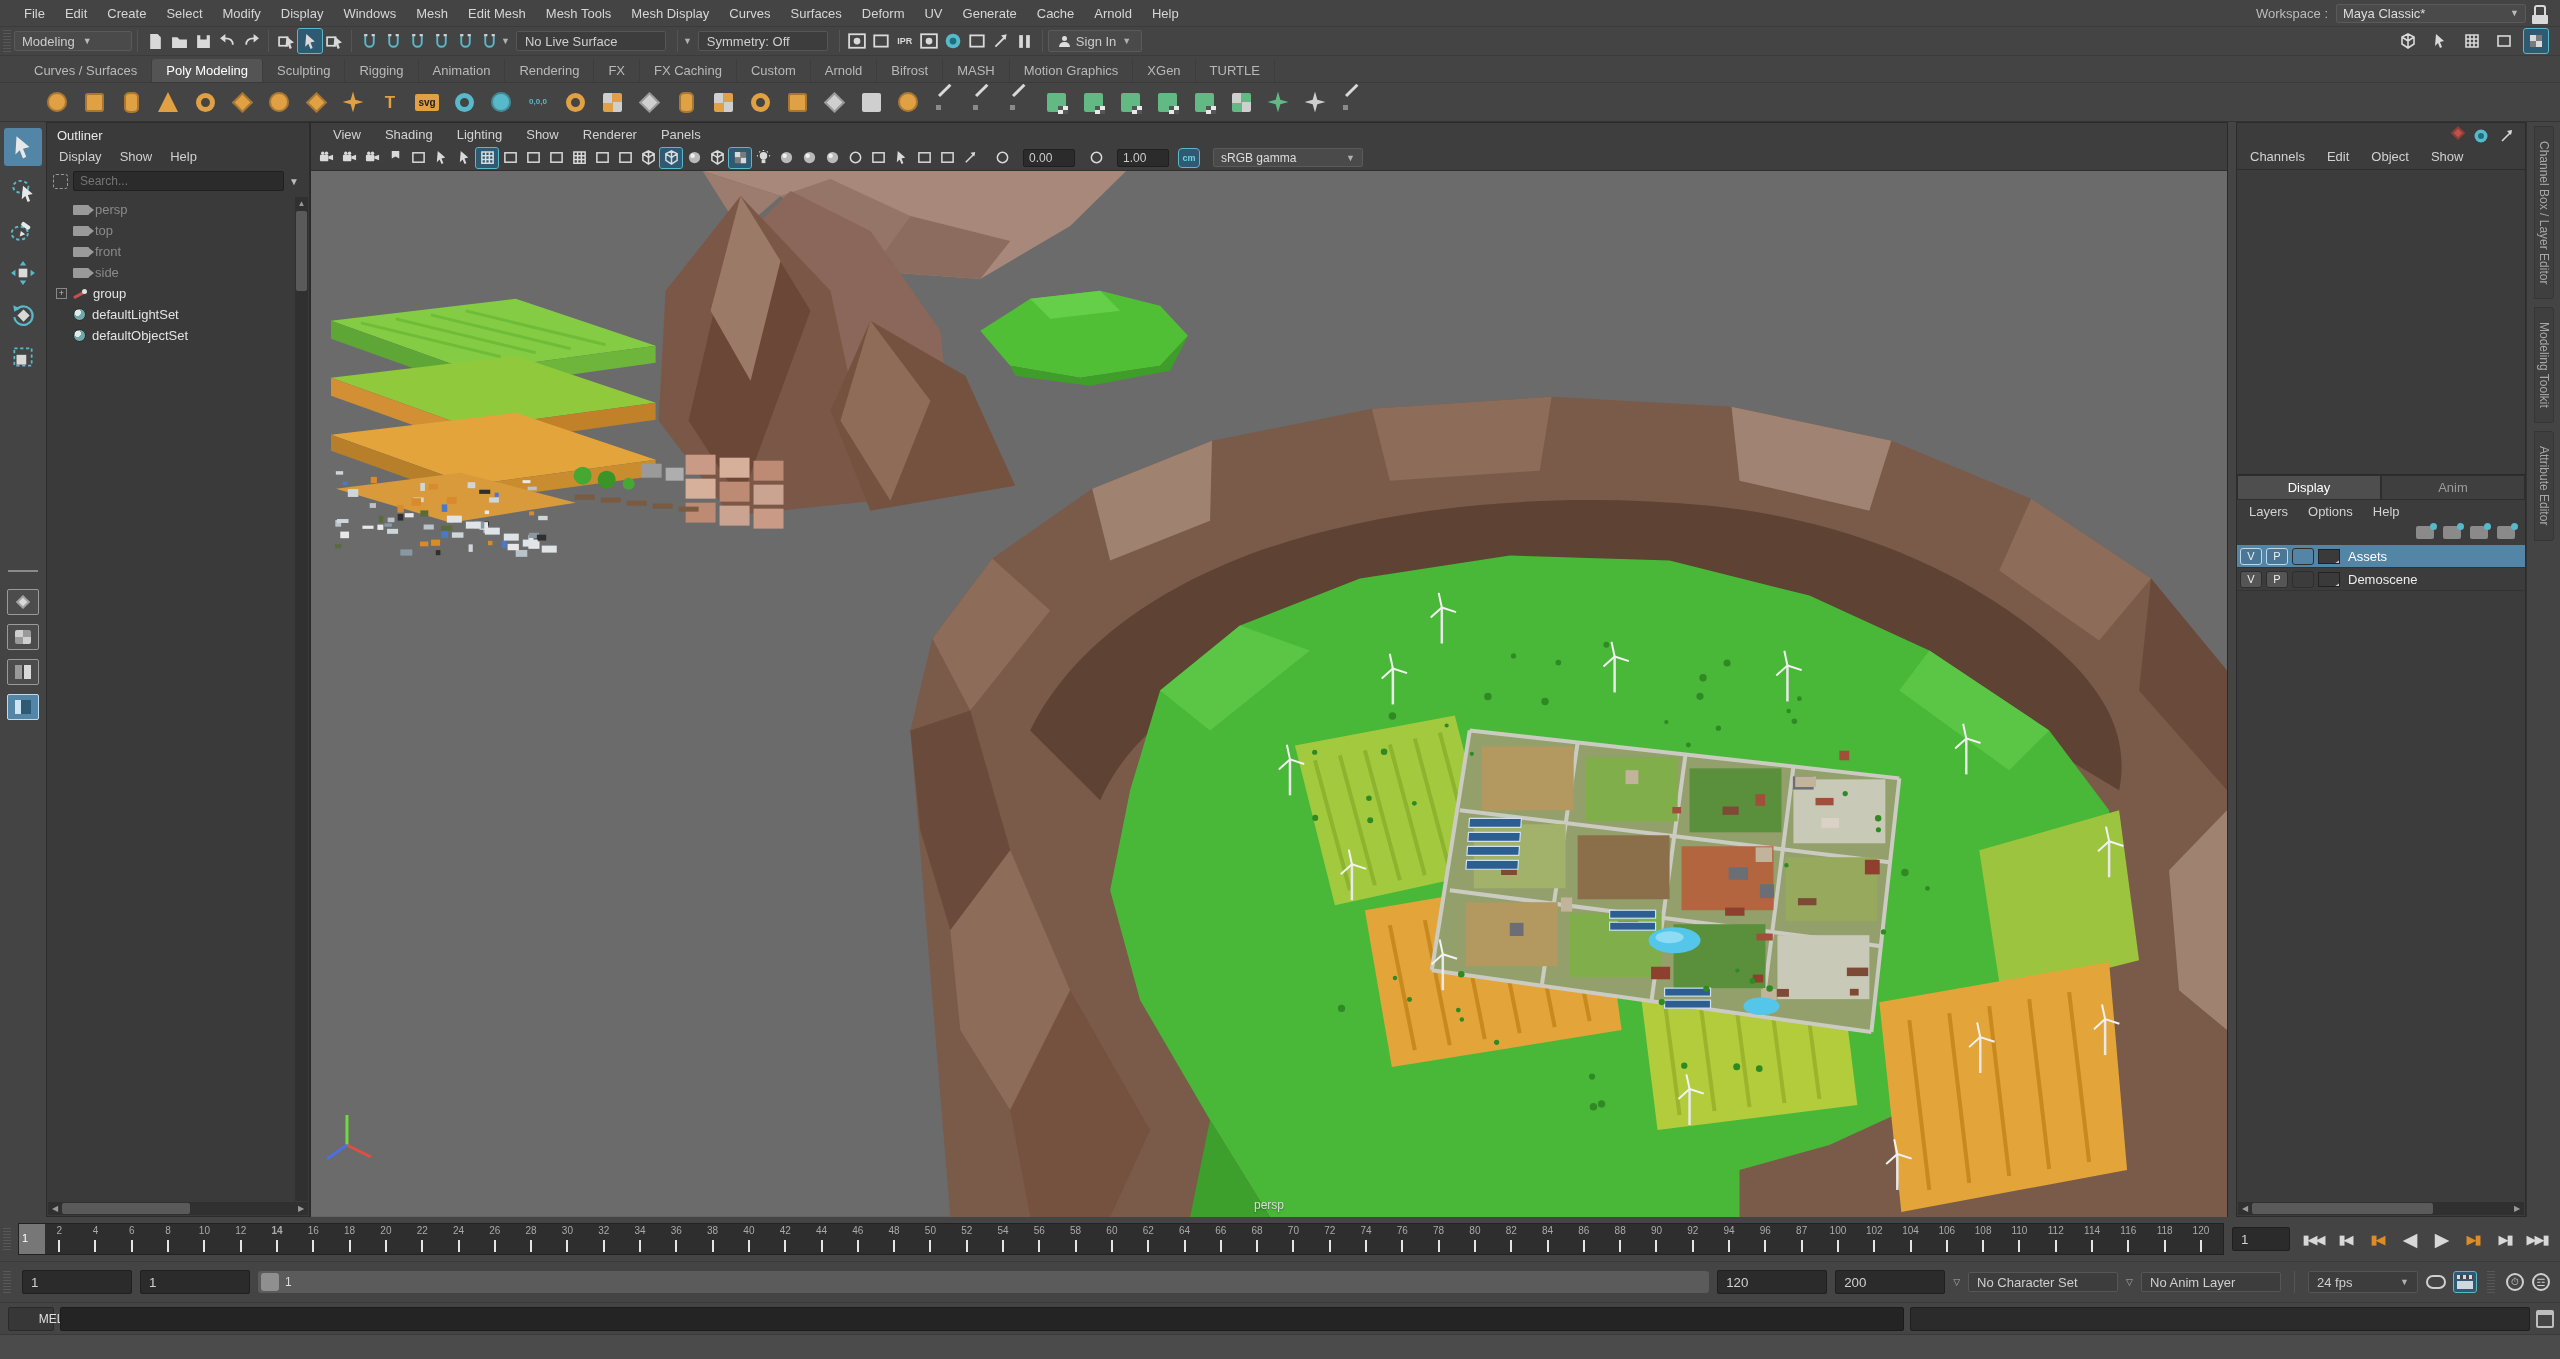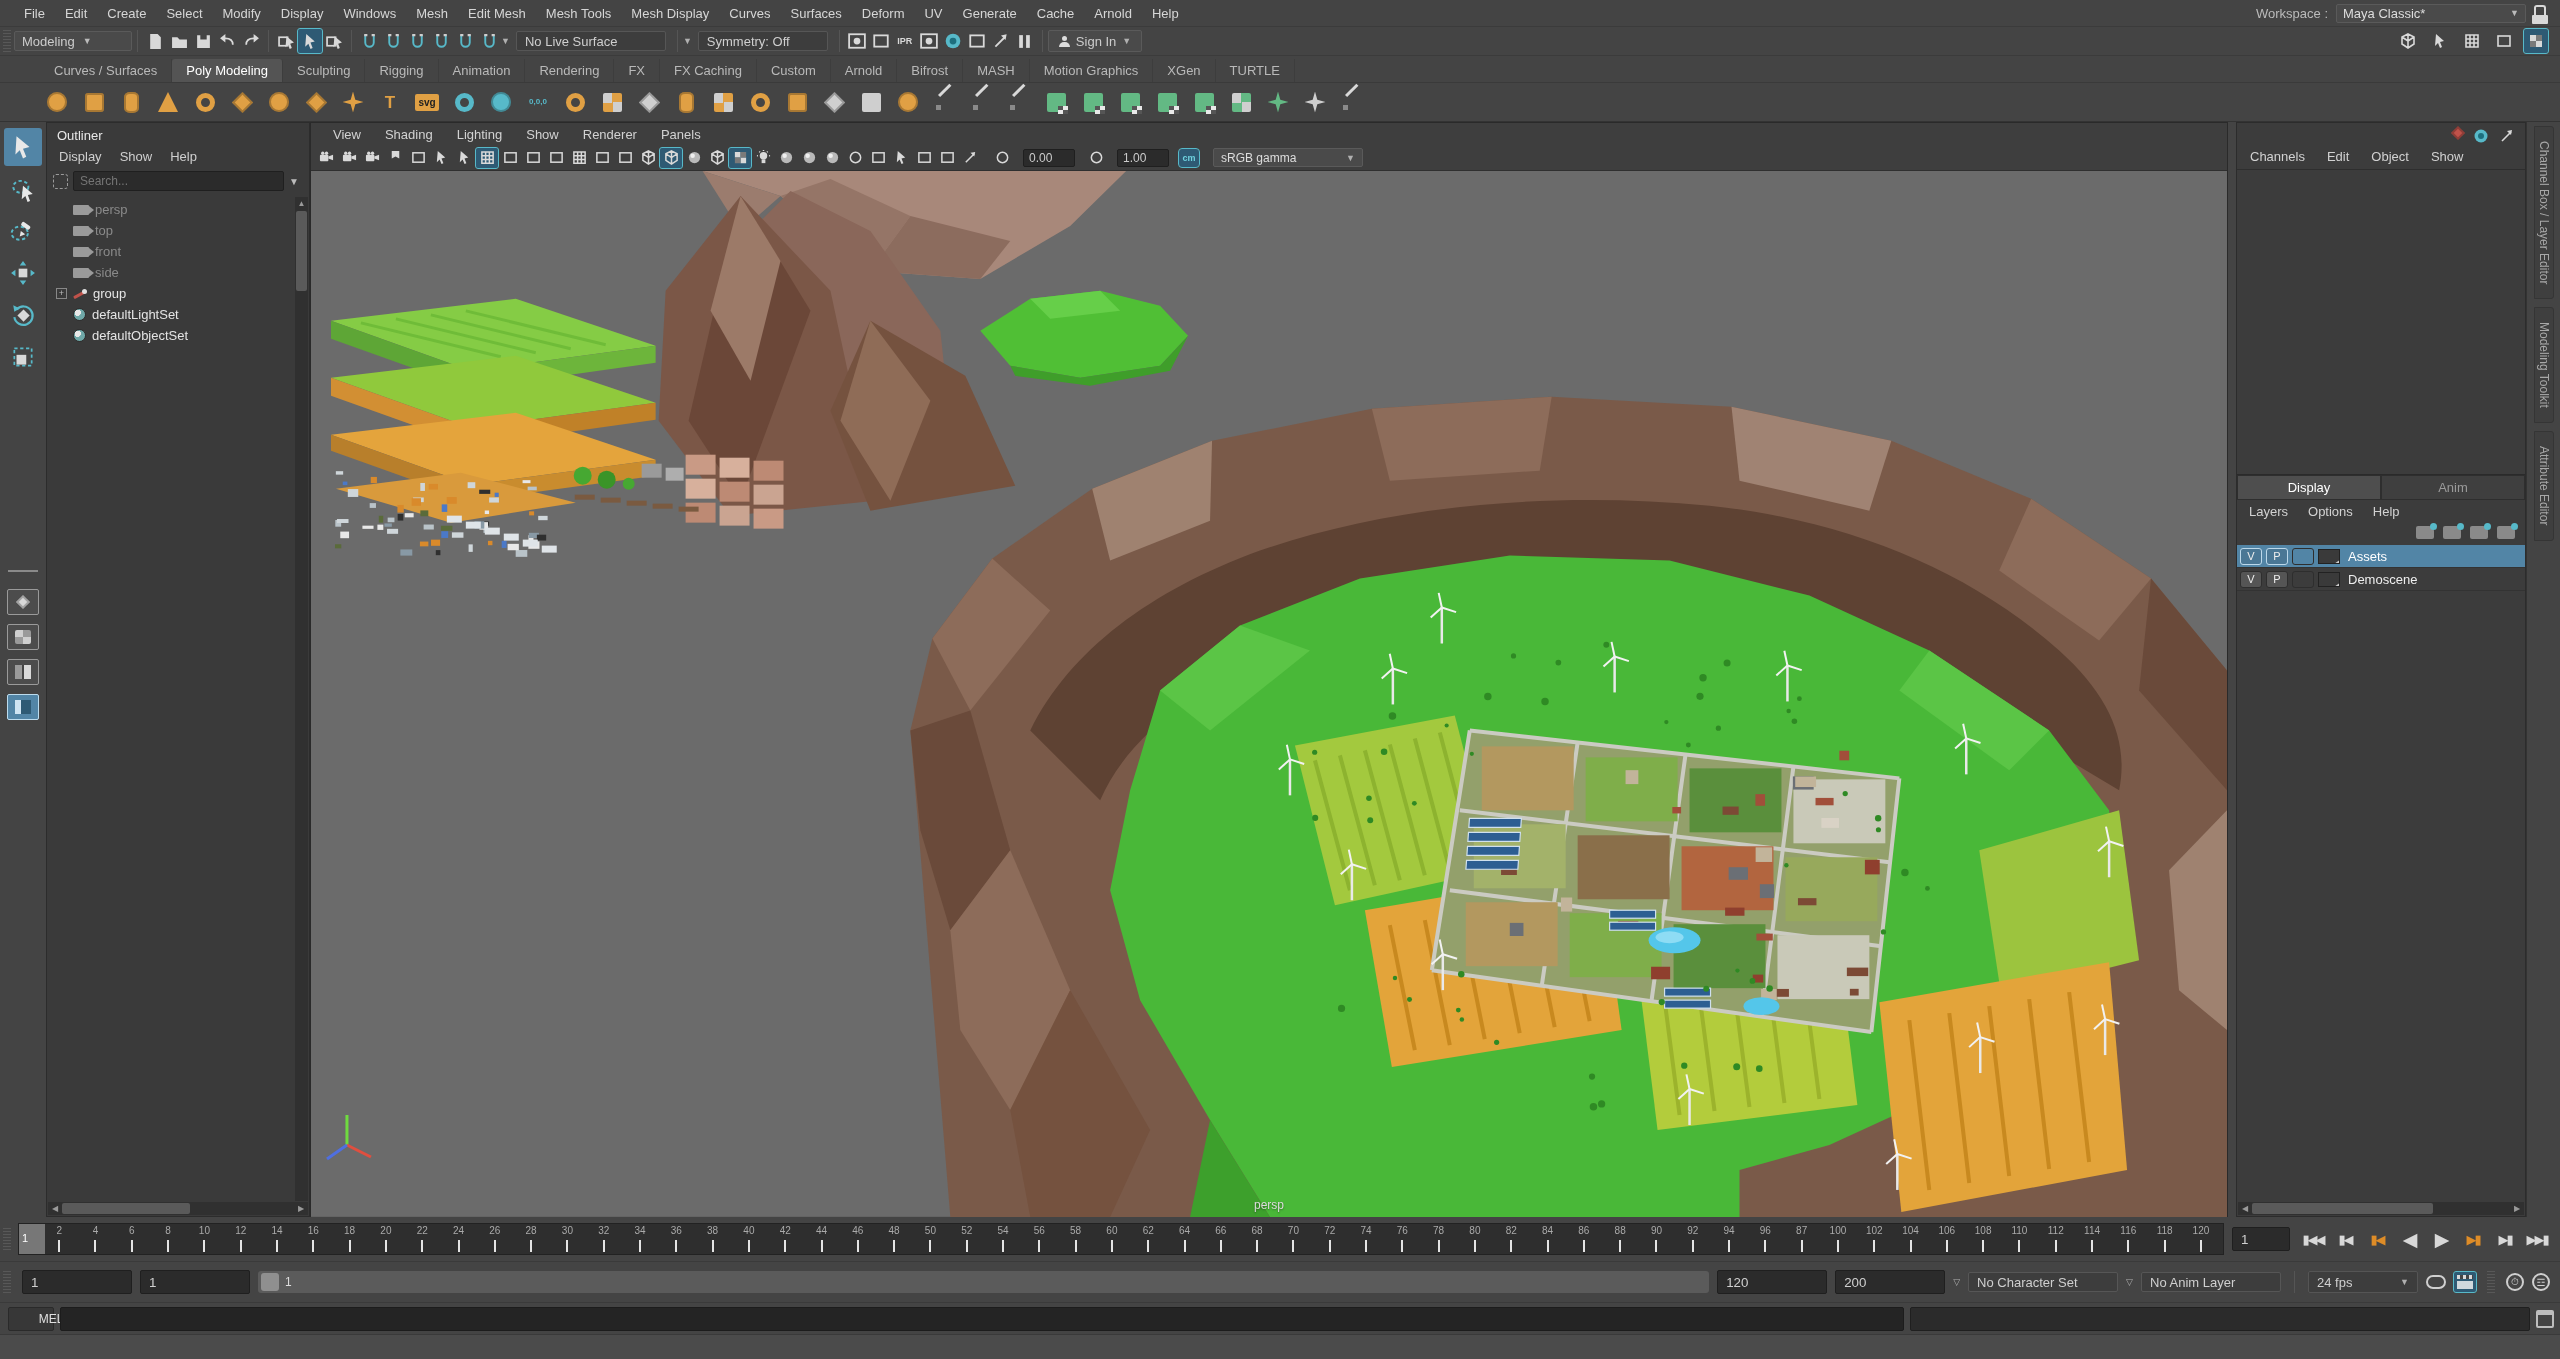--- a/index.html
+++ b/index.html
@@ -24,21 +24,21 @@
   .sep { width:7px; height:22px; margin:0 2px; background:linear-gradient(#555,#555) center/1px 100% no-repeat; }
   .ibtn { width:24px; height:24px; display:flex; align-items:center; justify-content:center; border-radius:2px; }
   .ibtn.hl { background:#2e5a74; outline:1px solid #57b9c9; }
   .ibtn svg { display:block; }
   .field { height:20px; background:#3d3d3d; border:1px solid #565656; border-radius:2px; display:flex; align-items:center; padding:0 8px; color:#cfcfcf; }
   #signin { display:flex; align-items:center; gap:6px; height:22px; background:#4a4a4a; border:1px solid #5a5a5a; border-radius:2px; padding:0 10px; }
   .person { width:11px; height:11px; position:relative; }
   .person:before { content:""; position:absolute; left:3px; top:0; width:5px; height:5px; border-radius:50%; background:#ddd; }
   .person:after { content:""; position:absolute; left:0; top:6px; width:11px; height:5px; border-radius:5px 5px 0 0; background:#ddd; }
 
-  #shelftabs { left:0; top:56px; width:2560px; height:27px; display:flex; align-items:flex-end; background:#444; padding-left:40px; border-bottom:1px solid #3a3a3a; }
+  #shelftabs { left:0; top:56px; width:2560px; height:27px; display:flex; align-items:flex-end; background:#444; padding-left:20px; border-bottom:1px solid #3a3a3a; }
   .shelf-tab { padding:4px 14px; color:#b9b9b9; border-right:1px solid #3d3d3d; }
   .shelf-tab.active { background:#545454; color:#fff; border-radius:3px 3px 0 0; }
   #shelficons { left:0; top:83px; width:2560px; height:39px; display:flex; align-items:center; gap:3px; background:#444; padding-left:40px; border-bottom:1px solid #333; }
   .shelf-icon { width:34px; height:34px; display:flex; align-items:center; justify-content:center; }
   .g { --c:#e0a044; }
   .g.circle { width:20px; height:20px; border-radius:50%; background:var(--c); box-shadow:inset 0 0 0 2px rgba(0,0,0,.25); }
   .g.square { width:19px; height:19px; border-radius:3px; background:var(--c); box-shadow:inset 0 0 0 2px rgba(0,0,0,.25); }
   .g.cyl { width:15px; height:21px; border-radius:6px/5px; background:var(--c); box-shadow:inset 0 0 0 2px rgba(0,0,0,.25); }
   .g.tri { width:0; height:0; border-left:10px solid transparent; border-right:10px solid transparent; border-bottom:20px solid var(--c); }
   .g.ring { width:19px; height:19px; border-radius:50%; border:5px solid var(--c); }
@@ -1326,21 +1326,21 @@
           <span class="tick-label" style="left: 3.47059%;">4</span>
           <span class="tick-mark" style="left: 3.47059%;"></span>
           <span class="tick-label" style="left: 5.11765%;">6</span>
           <span class="tick-mark" style="left: 5.11765%;"></span>
           <span class="tick-label" style="left: 6.76471%;">8</span>
           <span class="tick-mark" style="left: 6.76471%;"></span>
           <span class="tick-label" style="left: 8.41176%;">10</span>
           <span class="tick-mark" style="left: 8.41176%;"></span>
           <span class="tick-label" style="left: 10.0588%;">12</span>
           <span class="tick-mark" style="left: 10.0588%;"></span>
-          <span class="tick-label" style="left: 11.7059%;">14</span>
+          <span class="tick-label" style="left: 11.7059%; font-weight: bold;">14</span>
           <span class="tick-mark" style="left: 11.7059%;"></span>
           <span class="tick-label" style="left: 13.3529%;">16</span>
           <span class="tick-mark" style="left: 13.3529%;"></span>
           <span class="tick-label" style="left: 15%;">18</span>
           <span class="tick-mark" style="left: 15%;"></span>
           <span class="tick-label" style="left: 16.6471%;">20</span>
           <span class="tick-mark" style="left: 16.6471%;"></span>
           <span class="tick-label" style="left: 18.2941%;">22</span>
           <span class="tick-mark" style="left: 18.2941%;"></span>
           <span class="tick-label" style="left: 19.9412%;">24</span>

